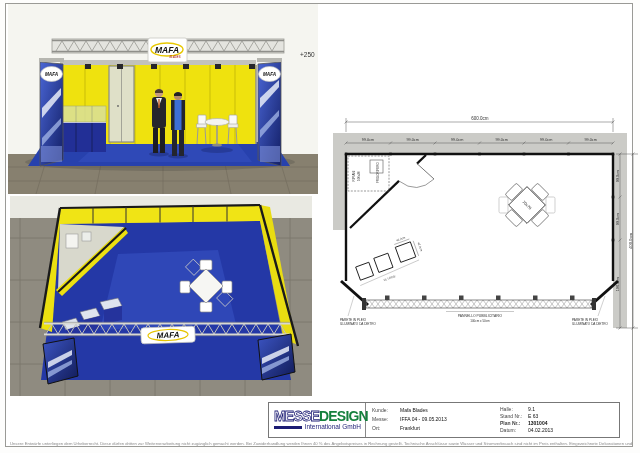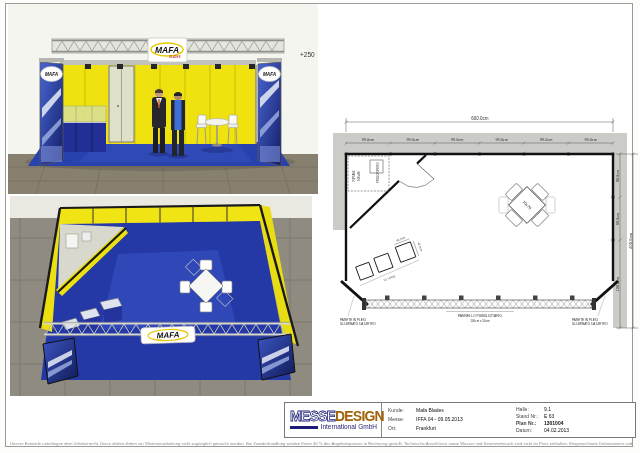--- a/index.html
+++ b/index.html
@@ -6,28 +6,28 @@
   body{
     width:640px;height:453px;position:relative;overflow:hidden;
     background:#fdfdfc;font-family:"Liberation Sans",sans-serif;color:#222;
   }
   .sheet-border{position:absolute;left:5px;top:3px;width:628px;height:444px;
     border:1px solid #9a9a96;box-sizing:border-box;background:#fff;}
   svg{position:absolute;display:block;}
   svg text{font-family:"Liberation Sans",sans-serif;}
 
   
-  .title-block{position:absolute;left:284px;top:402px;width:352px;height:36px;
+  .title-block{position:absolute;left:268px;top:402px;width:352px;height:36px;
     border:1px solid #777;box-sizing:border-box;background:#fff;display:flex;}
   .tb-logo{width:97px;border-right:1px solid #888;box-sizing:border-box;
     display:flex;flex-direction:column;justify-content:center;padding:2px 4px 2px 5px;}
   .logo-row{display:flex;align-items:baseline;line-height:1;}
   .logo-messe{font-weight:bold;font-size:14px;letter-spacing:-0.8px;color:#fff;
     -webkit-text-stroke:0.8px #1c1c74;}
-  .logo-design{font-weight:bold;font-size:14px;letter-spacing:-0.8px;color:#a16207;}
+  .logo-design{font-weight:bold;font-size:14px;letter-spacing:-0.8px;color:#15803d;}
   .logo-sub-row{display:flex;align-items:center;margin-top:1px;}
   .logo-bar{height:3px;background:#1c1c74;flex:1;margin-right:3px;}
   .logo-sub{font-size:6.5px;color:#1c1c74;white-space:nowrap;line-height:1;}
   .tb-fields{flex:1;display:flex;padding:3px 6px;box-sizing:border-box;}
   .tb-col{display:flex;flex-direction:column;justify-content:space-around;}
   .tb-col.left{width:128px;}
   .tb-col.right{margin-left:auto;width:118px;}
   .tb-row{display:flex;font-size:5px;line-height:1.15;}
   .tb-label{width:28px;color:#444;flex:none;}
   .tb-value{color:#111;white-space:nowrap;}

